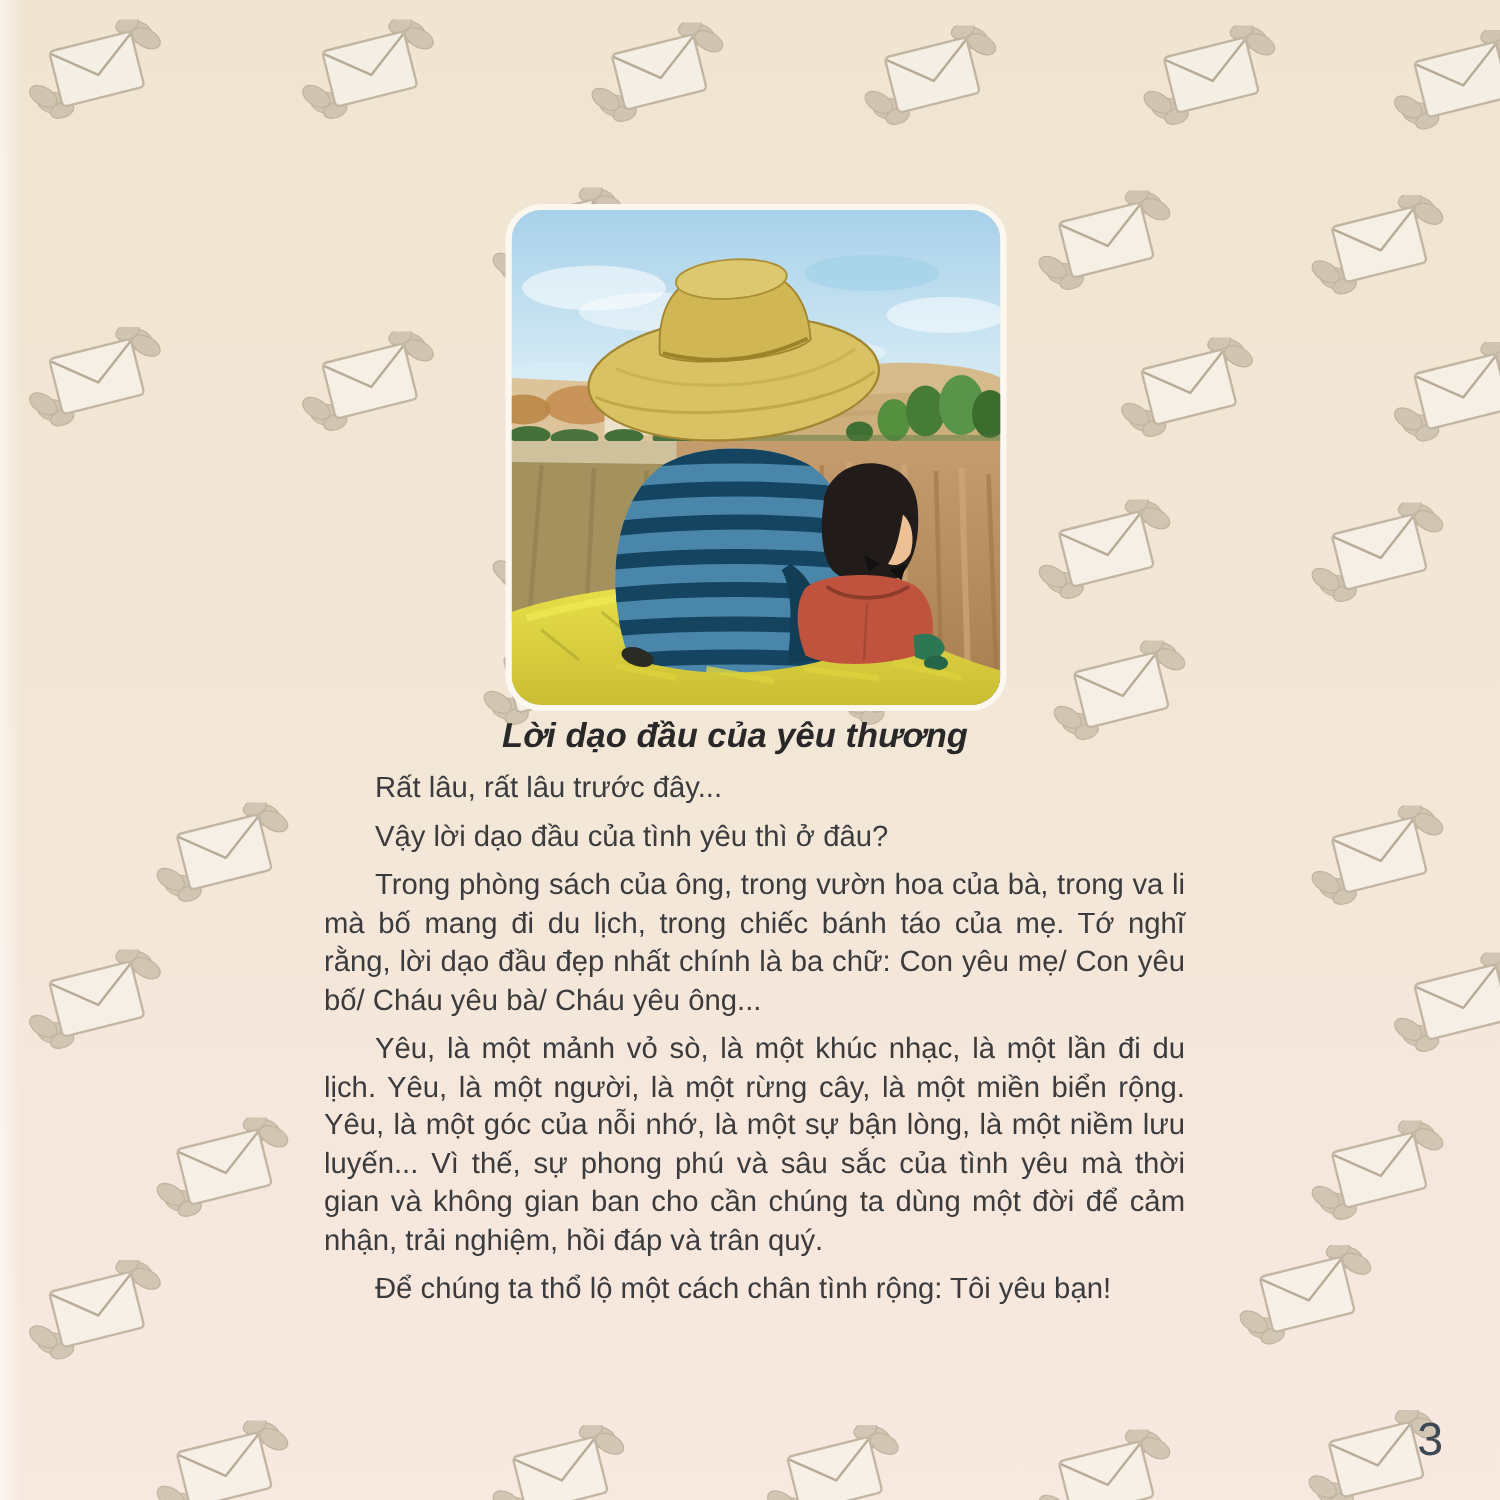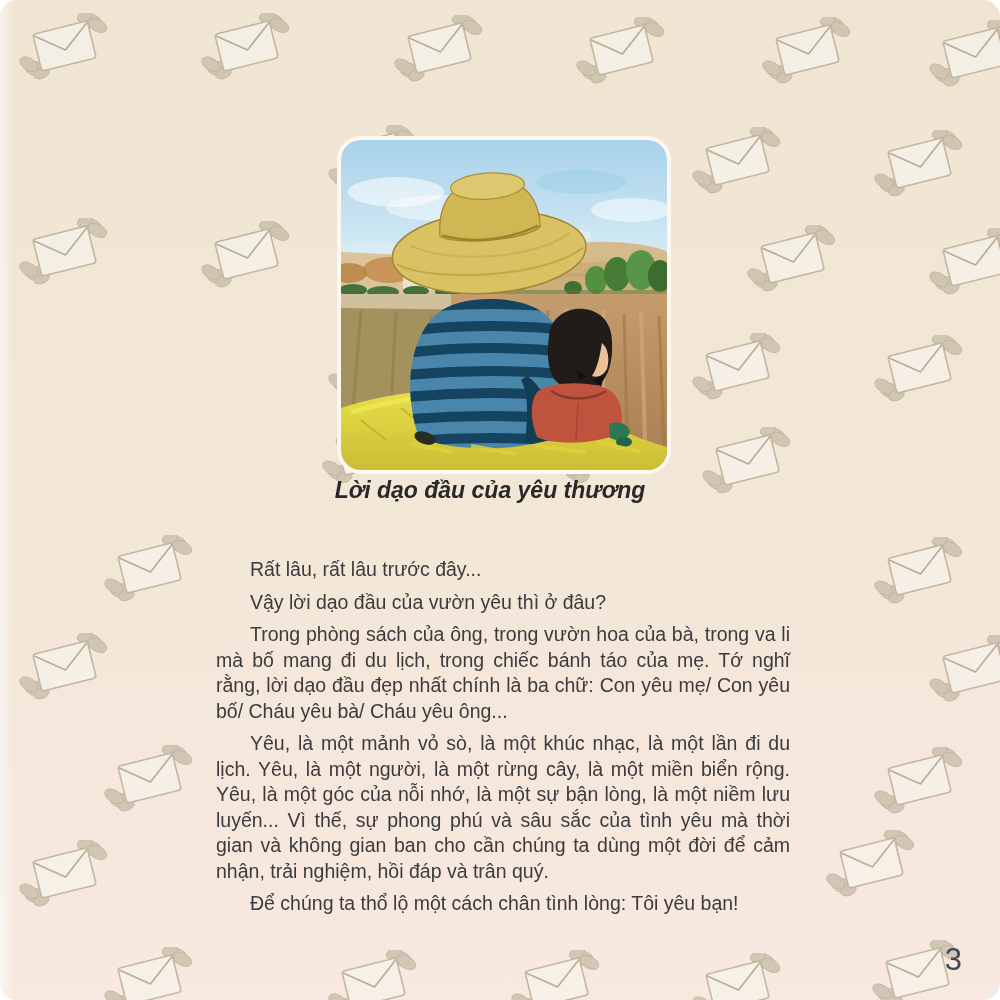--- a/index.html
+++ b/index.html
@@ -2,21 +2,20 @@
 <html><head>
 <meta charset="utf-8">
 <style>
   html,body{margin:0;padding:0;}
   .page{
     position:relative;
     width:1000px;height:1000px;
     background:linear-gradient(180deg,#f0e5d2 0%, #f2e7d6 45%, #f5e7dc 75%, #f8e9e0 100%);
     overflow:hidden;
     font-family:"Liberation Sans", sans-serif;
-    border-radius:17px;
   }
   .edge-light{
     position:absolute;left:0;top:0;width:14px;height:100%;
     background:linear-gradient(90deg, rgba(255,255,255,.55), rgba(255,255,255,0));
   }
   .pattern-layer{position:absolute;inset:0;z-index:1;}
   .envelope{position:absolute;width:104px;height:70px;opacity:.8;}
   .illustration{
     position:absolute;left:337px;top:136px;width:326px;height:330px;
     border-radius:24px;
@@ -27,21 +26,21 @@
     z-index:2;
   }
   .illustration svg{display:block;}
   .title{
     position:absolute;left:190px;top:477px;width:600px;
     margin:0;text-align:center;
     font-size:23px;font-weight:700;font-style:italic;
     color:#282828;z-index:3;
   }
   .text-block{
-    position:absolute;left:216px;top:513px;width:574px;z-index:3;margin-top:44px;
+    position:absolute;left:216px;top:513px;width:574px;z-index:3;
   }
   .text-block p{
     margin:0 0 7px 0;
     text-indent:34px;
     font-size:19.5px;line-height:25.5px;
     color:#3b3b3d;
     text-align:justify;
   }
   .page-number{
     position:absolute;right:38px;top:942px;
@@ -695,20 +694,20 @@
           <path d="M195,306 L245,312"></path>
           <path d="M255,302 L300,312"></path>
       </g>
     </svg>
   </figure>
 
   <h1 class="title">Lời dạo đầu của yêu thương</h1>
 
   <div class="text-block">
       <p>Rất lâu, rất lâu trước đây...</p>
-      <p>Vậy lời dạo đầu của vườn yêu thì ở đâu?</p>
+      <p>Vậy lời dạo đầu của tình yêu thì ở đâu?</p>
       <p>Trong phòng sách của ông, trong vườn hoa của bà, trong va li mà bố mang đi du lịch, trong chiếc bánh táo của mẹ. Tớ nghĩ rằng, lời dạo đầu đẹp nhất chính là ba chữ: Con yêu mẹ/ Con yêu bố/ Cháu yêu bà/ Cháu yêu ông...</p>
       <p>Yêu, là một mảnh vỏ sò, là một khúc nhạc, là một lần đi du lịch. Yêu, là một người, là một rừng cây, là một miền biển rộng. Yêu, là một góc của nỗi nhớ, là một sự bận lòng, là một niềm lưu luyến... Vì thế, sự phong phú và sâu sắc của tình yêu mà thời gian và không gian ban cho cần chúng ta dùng một đời để cảm nhận, trải nghiệm, hồi đáp và trân quý.</p>
-      <p>Để chúng ta thổ lộ một cách chân tình lòng: Tôi yêu bạn!</p>
+      <p>Để chúng ta thổ lộ một cách chân tình rộng: Tôi yêu bạn!</p>
     </div>
 
   <div class="page-number">3</div>
 </div>
 
 </body></html>

